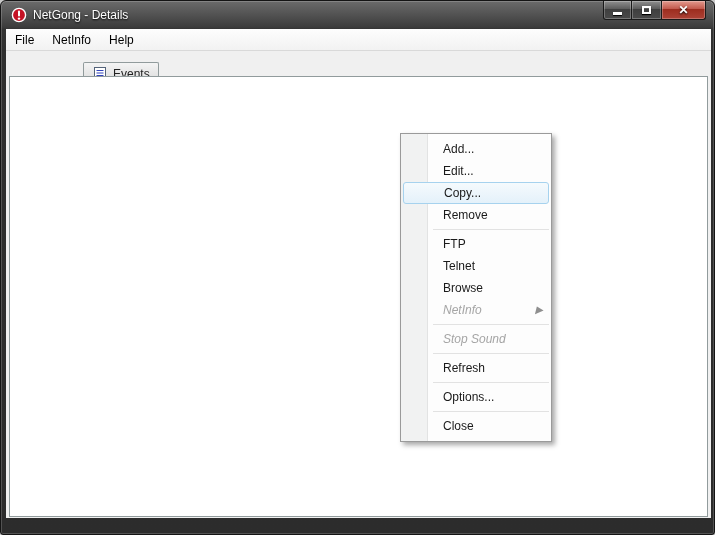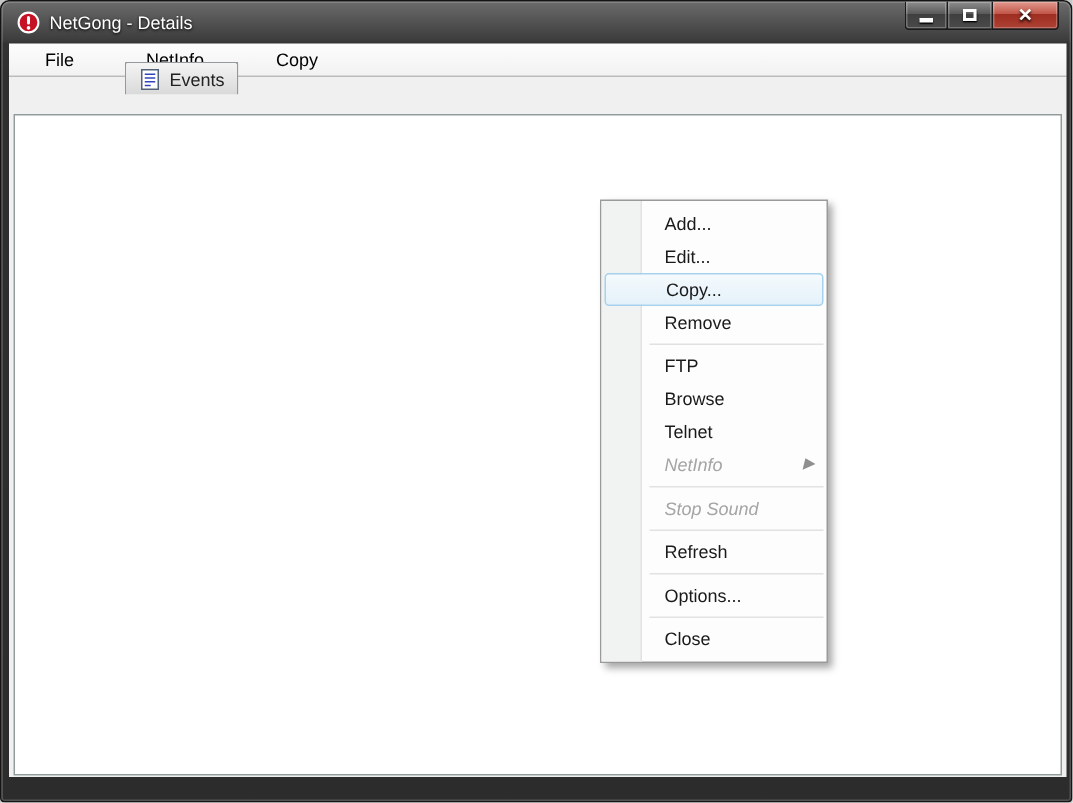--- a/index.html
+++ b/index.html
@@ -15,26 +15,26 @@
        background:linear-gradient(#8f8f8f,#5a5a5a 45%,#3f3f3f 46%,#4a4a4a);box-shadow:inset 0 0 0 1px rgba(255,255,255,.25);}
   .cap.min{width:29px;border-radius:0 0 0 3px;}
   .cap.max{width:29px;border-left:none;border-right:none;}
   .cap.close{width:45px;border-radius:0 0 3px 0;background:linear-gradient(#e39a8e,#c1574a 45%,#9d2d1f 46%,#ad4236);}
   .glyph-min{width:9px;height:3px;background:#fff;margin-top:7px;box-shadow:0 1px 1px #000;}
   .glyph-max{width:9px;height:8px;border:2px solid #fff;box-shadow:0 1px 1px #000;}
   .glyph-close{color:#fff;font-size:12px;font-weight:bold;text-shadow:0 1px 2px #000;line-height:1;}
   
   .menubar{position:absolute;left:5px;top:28px;width:705px;height:22px;background:linear-gradient(#fdfdfd,#f2f2f2);
            border-bottom:1px solid #d9d9d9;display:flex;align-items:center;font-size:12px;color:#000;}
-  .menubar .mitem{padding:3px 24px;}
+  .menubar .mitem{padding:3px 9px;}
   
   .content{position:absolute;left:5px;top:50px;width:705px;height:467px;background:#f0f0f0;}
   .tab{position:absolute;font-size:12px;display:flex;align-items:center;gap:5px;padding:0 8px;border:1px solid #919b9c;border-bottom:none;border-radius:2px 2px 0 0;}
   .tab.active{left:13px;top:52px;height:25px;background:#fff;z-index:3;}
-  .tab.inactive{left:82px;top:40px;height:22px;background:linear-gradient(#f4f4f4,#d9d9d9);z-index:1;color:#222;text-align:right;}
+  .tab.inactive{left:82px;top:61px;height:22px;background:linear-gradient(#f4f4f4,#d9d9d9);z-index:1;color:#222;text-align:right;}
   .tabpage{position:absolute;left:8px;top:75px;width:699px;height:441px;background:#fff;border:1px solid #919b9c;z-index:2;}
   
   .table{position:absolute;left:22px;top:86px;width:588px;height:427px;border:1px solid #8c8f94;background:#fff;overflow:hidden;}
   .thead{position:absolute;left:0;top:0;width:586px;height:24px;display:flex;background:linear-gradient(#ffffff,#f4f5f7 60%,#eceef1);border-bottom:1px solid #d5d5d5;font-size:12px;color:#1c1c1c;}
   .hcell{position:relative;display:flex;align-items:center;padding-left:8px;border-right:1px solid #e4e6e8;}
   .hcell.sorted{background:linear-gradient(#eaf4fd,#d8eafc);}
   .sortarrow{position:absolute;top:2px;left:28px;width:0;height:0;border-left:4px solid transparent;border-right:4px solid transparent;border-bottom:5px solid #7593ad;}
   .w-host{width:66px;padding-left:22px;}
   .w-port{width:62px;} .w-proto{width:64px;} .w-desc{width:84px;} .w-status{width:118px;} .w-since{width:128px;} .w-rtt{width:62px;}
   .tbody{position:absolute;left:0;top:24px;width:586px;}
@@ -88,21 +88,21 @@
         </div>
       <div class="cap close">
           <span class="glyph-close">✕</span>
         </div>
     </div>
   </div>
 
   <div class="menubar">
     <span class="mitem">File</span>
     <span class="mitem">NetInfo</span>
-    <span class="mitem">Copy</span>
+    <span class="mitem">Help</span>
   </div>
 
   <div class="content"></div>
 
   <div class="tab inactive">
     <span class="ricon">
       <svg width="12" height="14" viewBox="0 0 12 14">
           <rect x="0.5" y="0.5" width="11" height="13" fill="#fff" stroke="#54637a"></rect>
           <line x1="2.5" y1="3.5" x2="9.5" y2="3.5" stroke="#3344bb"></line>
           <line x1="2.5" y1="6" x2="9.5" y2="6" stroke="#3344bb"></line>
@@ -364,22 +364,22 @@
   <div class="btn" style="top:464px;">Options...</div>
   <div class="btn" style="top:491px;">Close</div>
 
   <div class="cmenu">
     <div class="mi">Add...</div>
     <div class="mi">Edit...</div>
     <div class="mi hover">Copy...</div>
     <div class="mi">Remove</div>
     <div class="msep"></div>
     <div class="mi">FTP</div>
+    <div class="mi">Telnet</div>
     <div class="mi">Browse</div>
-    <div class="mi">Telnet</div>
     <div class="mi disabled"><span>NetInfo</span><span class="subarrow">▶</span></div>
     <div class="msep"></div>
     <div class="mi disabled">Stop Sound</div>
     <div class="msep"></div>
     <div class="mi">Refresh</div>
     <div class="msep"></div>
     <div class="mi">Options...</div>
     <div class="msep"></div>
     <div class="mi">Close</div>
   </div>

